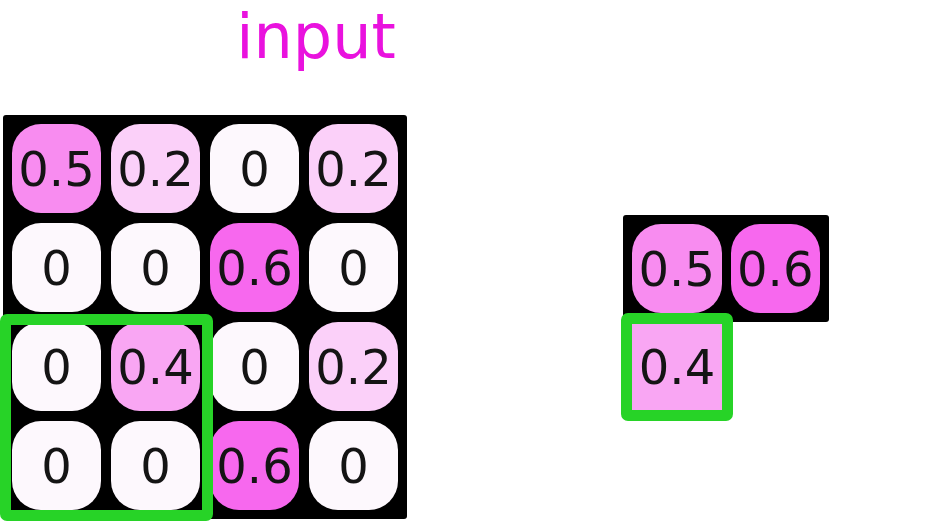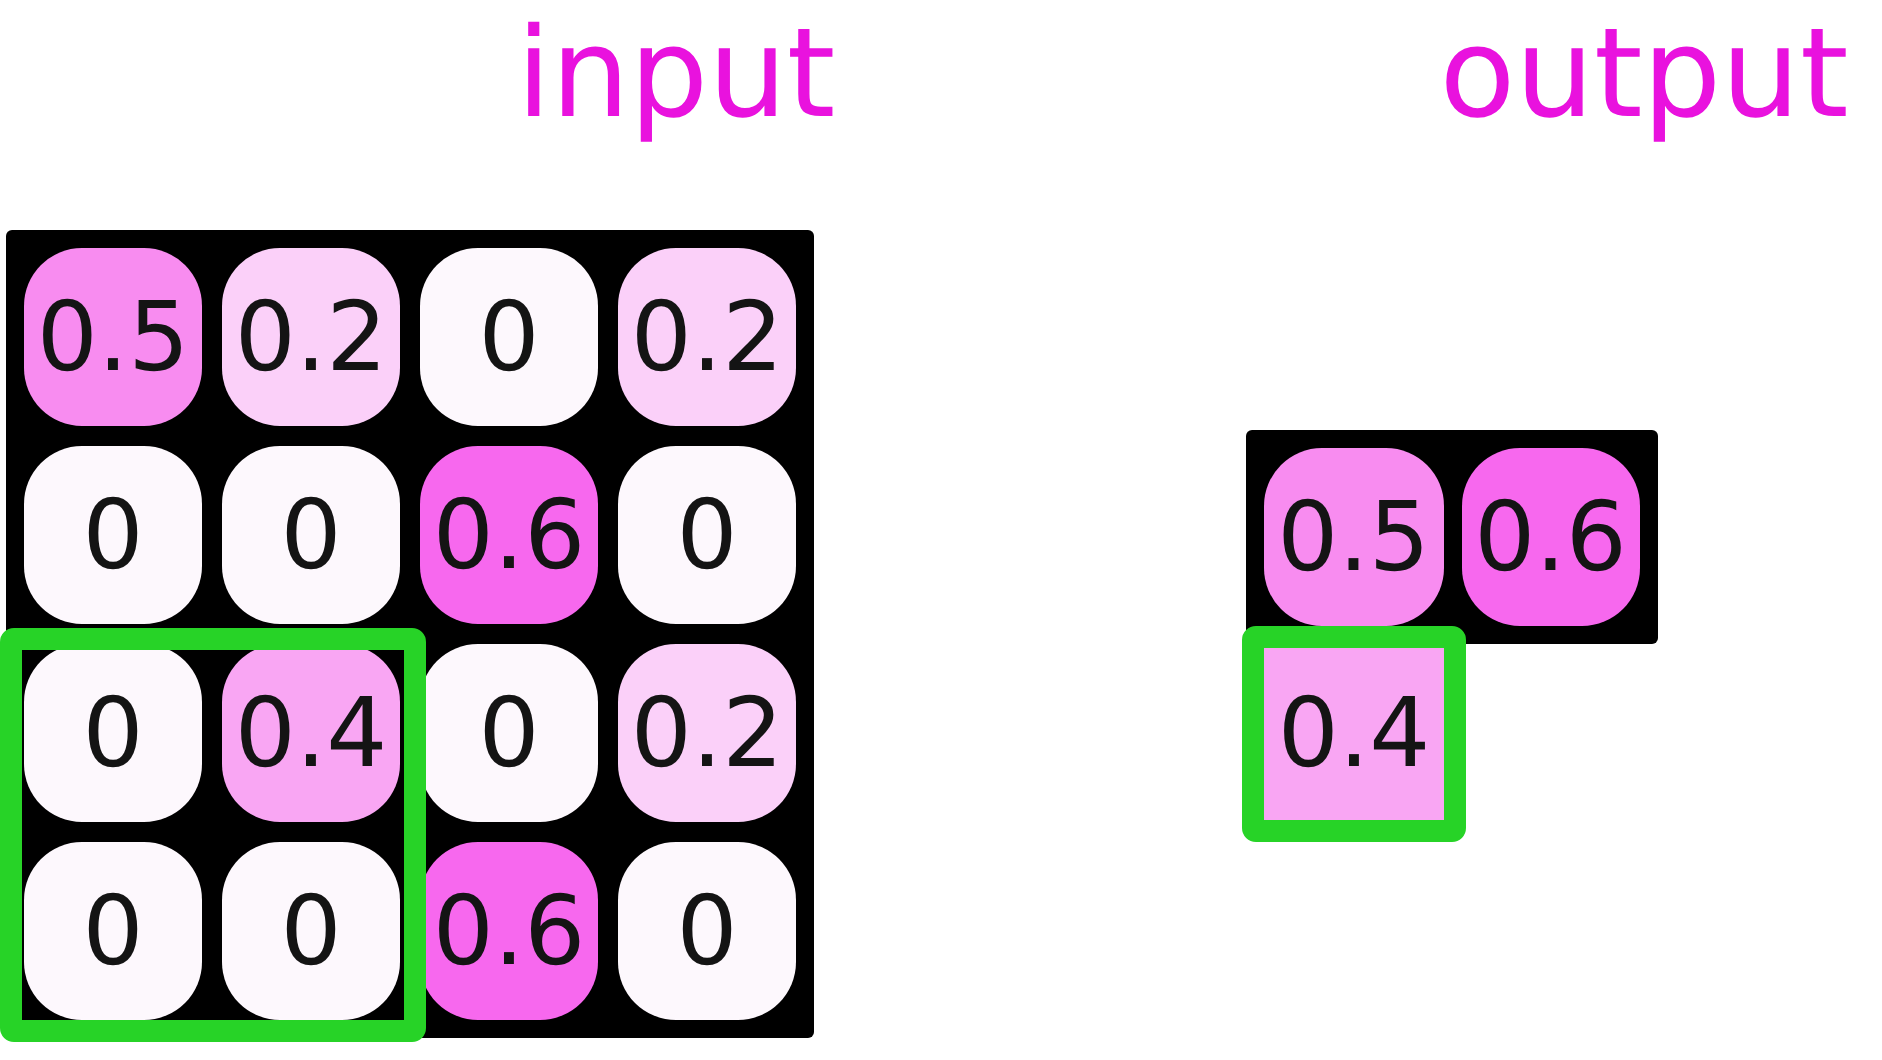--- a/index.html
+++ b/index.html
@@ -13,21 +13,21 @@
   }
   .title-label {
     position: absolute;
     top: 3px;
     font-size: 62px;
     line-height: 1.1;
     color: #E912DE;
     transform: translateX(-50%);
     white-space: nowrap;
   }
-  #label-input  { left: 338px; text-align: right; }
+  #label-input  { left: 316px; text-align: right; }
   #label-output { left: 822px; }
 
   .input-grid {
     position: absolute;
     left: 3px;
     top: 115px;
     width: 404px;
     height: 404px;
     box-sizing: border-box;
     background: #000000;
@@ -88,21 +88,20 @@
     color: #141414;
   }
 </style>
 </head>
 <body>
 
 <div class="canvas">
 
   <div class="title-label" id="label-input" style="color: rgb(233, 18, 222);">input</div>
 
-  <div class="title-label" id="label-output" style="color: rgb(233, 18, 222);">output</div>
 
   <div class="input-grid" id="input-grid">
       <div class="cell" style="background: rgb(248, 140, 240); color: rgb(20, 20, 20);">0.5</div>
       <div class="cell" style="background: rgb(251, 208, 249); color: rgb(20, 20, 20);">0.2</div>
       <div class="cell" style="background: rgb(253, 248, 253); color: rgb(20, 20, 20);">0</div>
       <div class="cell" style="background: rgb(251, 208, 249); color: rgb(20, 20, 20);">0.2</div>
       <div class="cell" style="background: rgb(253, 248, 253); color: rgb(20, 20, 20);">0</div>
       <div class="cell" style="background: rgb(253, 248, 253); color: rgb(20, 20, 20);">0</div>
       <div class="cell" style="background: rgb(247, 104, 238); color: rgb(20, 20, 20);">0.6</div>
       <div class="cell" style="background: rgb(253, 248, 253); color: rgb(20, 20, 20);">0</div>

